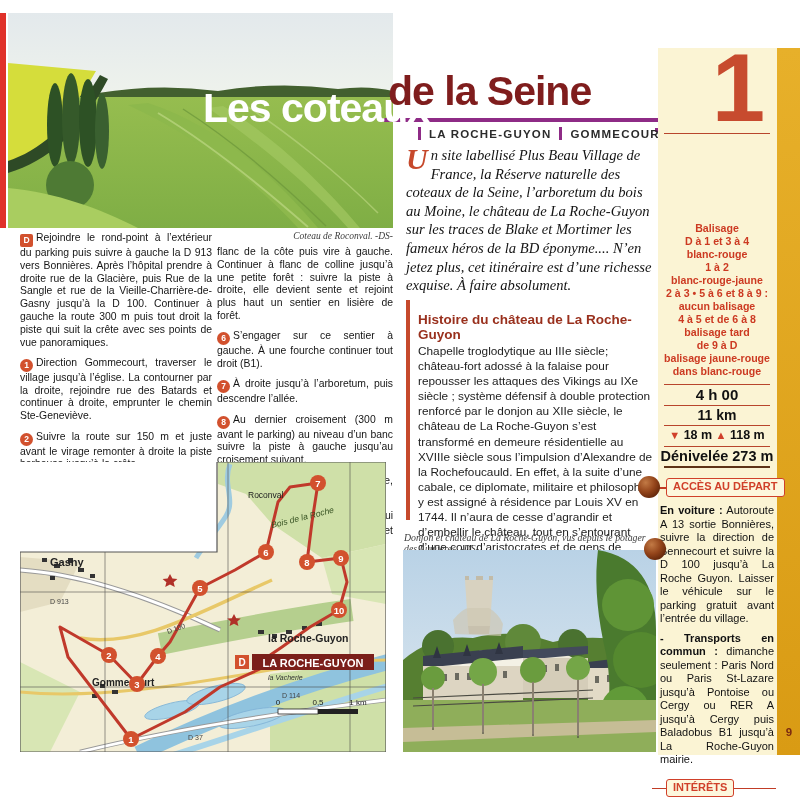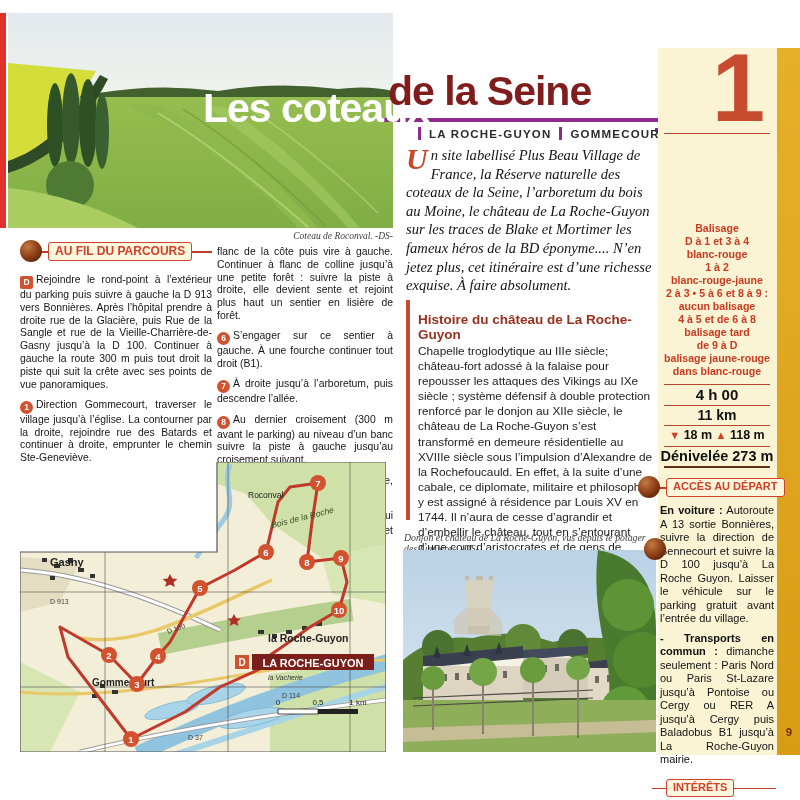--- a/index.html
+++ b/index.html
@@ -170,25 +170,20 @@
     <p><span class="b">- Transports en commun :</span><span> dimanche seulement : Paris Nord ou Paris St-Lazare jusqu’à Pontoise ou Cergy ou RER A jusqu’à Cergy puis Baladobus B1 jusqu’à La Roche-Guyon mairie.</span></p>
     <div class="sec-head" style="margin-top:10px;">
       <span class="hline"></span>
       <span class="tag">INTÉRÊTS</span>
     </div>
 
   </div>
   <div class="ball-free"></div>
 
   <div class="colL">
-    <div class="sec-head">
-      <span class="hline"></span>
-      <span class="ball"></span>
-      <span class="tag">AU FIL DU PARCOURS</span>
-    </div>
     <p><span class="mk sq">D</span><span>Rejoindre le rond-point à l’extérieur du parking puis suivre à gauche la D 913 vers Bonnières. Après l’hôpital prendre à droite rue de la Glacière, puis Rue de la Sangle et rue de la Vieille-Charrière-de-Gasny jusqu’à la D 100. Continuer à gauche la route 300 m puis tout droit la piste qui suit la crête avec ses points de vue panoramiques.</span></p>
     <p><span class="mk">1</span><span>Direction Gommecourt, traverser le village jusqu’à l’église. La contourner par la droite, rejoindre rue des Batards et continuer à droite, emprunter le chemin Ste-Geneviève.</span></p>
     <p><span class="mk">2</span><span>Suivre la route sur 150 m et juste avant le virage remonter à droite la piste herbeuse jusqu’à la crête.</span></p>
     <p><span class="mk">3</span><span>Continuer à gauche la piste puis la route des crêtes D 100 jusqu’au carrefour rue de la Vieille-Charrière-de-Gasny.</span></p>
     <p><span class="mk">4</span><span>Descendre à gauche la piste et la suivre jusqu’à une fourche où il faut rester à gauche.</span></p>
     <p><span class="mk">5</span><span>Continuer tout droit le chemin qui descend dans le vallon vers le village de Roconval. À la route remonter 200 m et s’engager à gauche sur la piste herbeuse qui gravit le</span></p>
   </div>
 
   <div class="colM">
     <p>flanc de la côte puis vire à gauche. Continuer à flanc de colline jusqu’à une petite forêt : suivre la piste à droite, elle devient sente et rejoint plus haut un sentier en lisière de forêt.</p>

